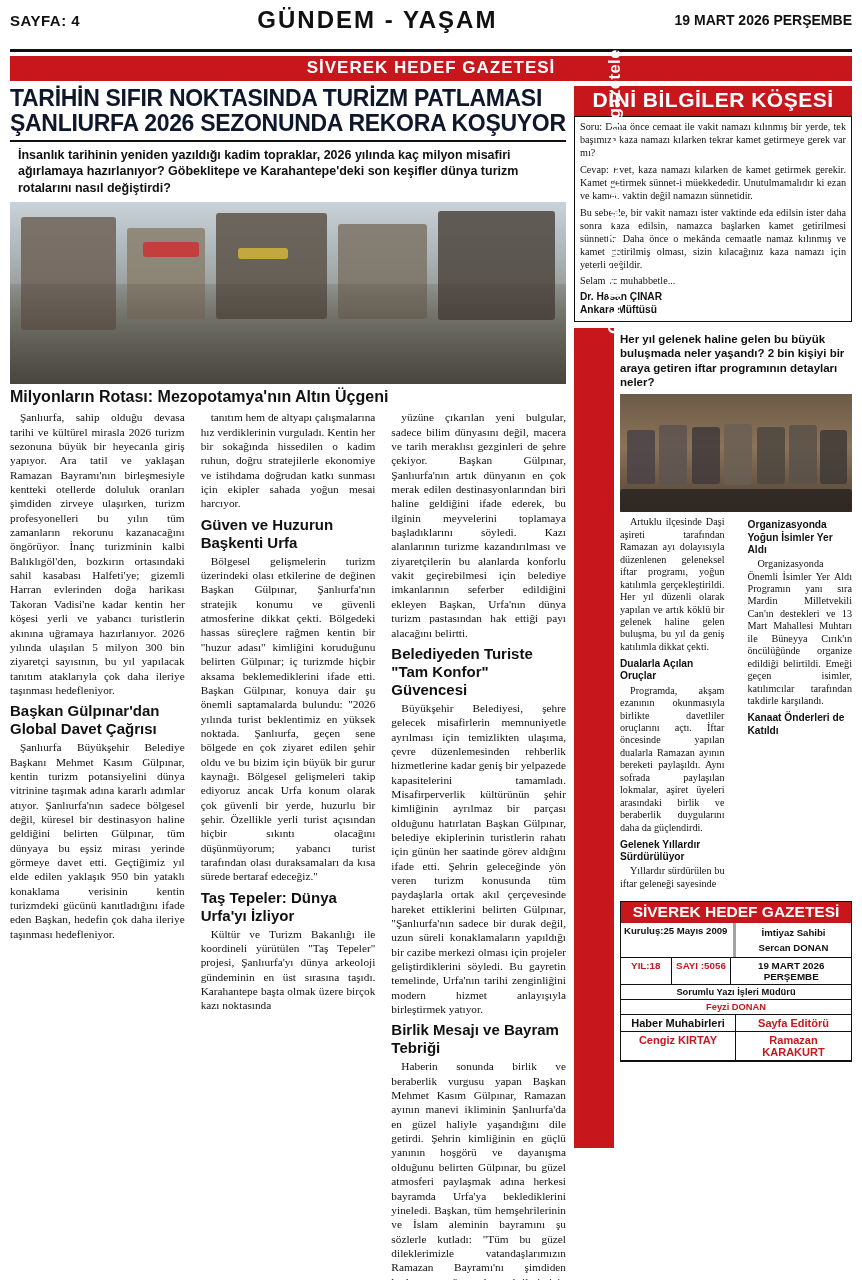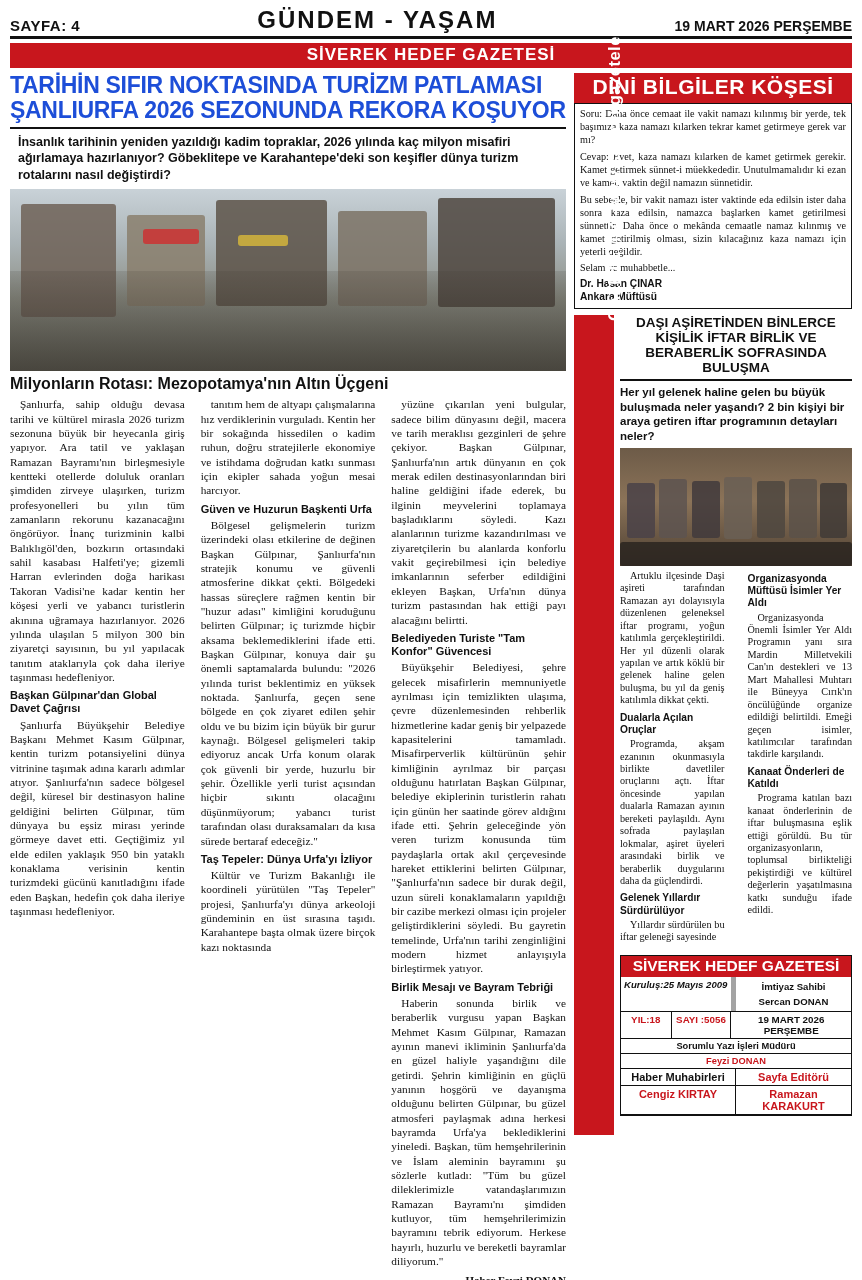--- a/index.html
+++ b/index.html
@@ -7,55 +7,55 @@
   body {
     width: 862px; height: 1280px;
     background: #ffffff;
     font-family: "Liberation Serif", serif;
     color: #111;
     overflow: hidden;
   }
   .page { width:862px; height:1280px; position:relative; padding: 6px 10px; }
 
   
-  .topbar { display:flex; align-items:flex-end; justify-content:space-between;
-            border-bottom: 3px solid #111; padding-bottom:2px; }
+  .topbar { display:flex; align-items:center; justify-content:space-between;
+            border-bottom: 3px solid #111; padding-bottom:15px; }
   .topbar .left { font-family:"Liberation Sans", sans-serif; font-weight:bold; font-size:15px; letter-spacing:.5px;}
   .topbar .center { font-family:"Liberation Sans", sans-serif; font-weight:bold; font-size:24px; letter-spacing:2px; }
   .topbar .right { font-family:"Liberation Sans", sans-serif; font-weight:bold; font-size:14px; }
 
   .redbar { background:#c8161d; color:#fff; text-align:center;
             font-family:"Liberation Sans", sans-serif; font-weight:bold;
             font-size:17px; letter-spacing:1px; margin-top:3px; padding:2px 0 3px;
             border-top:1px solid #fff; }
 
   
   .main { display:flex; gap:8px; margin-top:5px; }
   .col-left { width: 556px; }
   .col-right { width: 278px; }
 
   
   .headline { font-family:"Liberation Sans", sans-serif; font-weight:bold;
-              font-size:23px; line-height:1.08; color:#1d4ed8; letter-spacing:-.3px;
+              font-size:23px; line-height:1.08; color:#0f172a; letter-spacing:-.3px;
               border-bottom:2px solid #111; padding-bottom:4px; }
   .spot { font-family:"Liberation Sans", sans-serif; font-weight:bold; font-size:12.5px;
           line-height:1.32; margin:5px 8px 6px; }
 
   .photo { background:#8a8d86; position:relative; overflow:hidden; }
   .photo .sky { position:absolute; inset:0; background:linear-gradient(180deg,#c9d2d8 0%,#aab3b6 30%,#8e9086 60%,#6f6f64 100%); }
   .photo .blobs { position:absolute; inset:0; }
   .photo .b { position:absolute; border-radius:3px; opacity:.85; }
 
   .cap { font-family:"Liberation Sans", sans-serif; font-weight:bold; font-size:16px; line-height:1.2; margin:3px 0 2px;}
 
   .cols3 { display:flex; gap:16px; margin-top:4px; }
   .cols3 > div { width:180px; }
 
   p.body { font-size:11.3px; line-height:1.27; text-align:justify; margin:0 0 5px; text-indent:10px; }
-  h4.sub { font-family:"Liberation Sans", sans-serif; font-weight:bold; font-size:11px;
+  h4.sub { font-family:"Liberation Sans", sans-serif; font-weight:bold; font-size:15px;
            line-height:1.2; margin:3px 0 2px; }
 
   
   .headline2 { font-family:"Liberation Sans", sans-serif; font-weight:bold; font-size:20.5px;
                line-height:1.1; letter-spacing:-.3px; border-bottom:2px solid #111; padding-bottom:4px; margin-top:4px;}
 
   
   .dini-head { background:#c8161d; color:#fff; font-family:"Liberation Sans", sans-serif;
                font-weight:bold; font-size:21px; text-align:center; padding:2px 0 4px; letter-spacing:.5px;}
   .dini-box { border:1px solid #111; padding:4px 5px; font-size:10.2px; line-height:1.25; text-align:justify; }
@@ -81,21 +81,21 @@
   p.body.sm { font-size:10.2px; line-height:1.22; }
   h4.sub.sm { font-size:10.2px; }
 
   
   .mb { border:1px solid #111; margin-top:6px; }
   .mb .t { background:#c8161d; color:#fff; text-align:center;
            font-family:"Liberation Sans", sans-serif; font-weight:bold; font-size:15.5px; padding:1px 0 2px; }
   .mb .r1 { display:flex; border-bottom:1px solid #111; font-family:"Liberation Sans", sans-serif;
             font-weight:bold; font-size:9.6px; }
   .mb .r1 div { padding:2px 3px; }
-  .mb .r1 .c1 { width:50%; border-right:5px solid #a3a3a3;font-style:italic; }
+  .mb .r1 .c1 { width:50%; border-right:3px solid #a3a3a3; }
   .mb .r1 .c2 { width:50%; }
   .mb .r2 { display:flex; border-bottom:1px solid #111; text-align:center;
             font-family:"Liberation Sans", sans-serif; font-weight:bold; font-size:9.8px; color:#c8161d;}
   .mb .r2 div { padding:2px 2px; }
   .mb .r2 .a { width:22%; border-right:1px solid #111; }
   .mb .r2 .b { width:26%; border-right:1px solid #111; }
   .mb .r2 .c { width:52%; color:#111; }
   .mb .cen { text-align:center; font-family:"Liberation Sans", sans-serif; font-weight:bold;
              font-size:9.3px; padding:2px; border-bottom:1px solid #111;}
   .mb .two { display:flex; border-bottom:1px solid #111; font-family:"Liberation Sans", sans-serif;
@@ -187,21 +187,20 @@
         <div class="sign">Ankara Müftüsü</div>
       </div>
 
       <div class="rowflex">
 
         <div class="vertical-ad" style="height:820px">
           <span>GAZETEMİZİ-www.siverekgazeteleri.com Adresinden Okuyabilirsiniz</span>
         </div>
 
         <div class="rside">
-          <div class="dasi-head">DAŞI AŞİRETİNDEN BİNLERCE KİŞİLİK İFTAR BİRLİK VE BERABERLİK SOFRASINDA BULUŞMA</div>
           <div class="dasi-spot">Her yıl gelenek haline gelen bu büyük buluşmada neler yaşandı? 2 bin kişiyi bir araya getiren iftar programının detayları neler?</div>
 
           <div class="photo ph-indoor" style="width:100%;height:118px;margin-bottom:4px">
             <div class="blobs">
               <div class="b" style="left:3%;top:30%;width:12%;height:46%;background:#4a4248"></div>
               <div class="b" style="left:17%;top:26%;width:12%;height:50%;background:#5d5450"></div>
               <div class="b" style="left:31%;top:28%;width:12%;height:48%;background:#413a3c"></div>
               <div class="b" style="left:45%;top:25%;width:12%;height:52%;background:#6a5f55"></div>
               <div class="b" style="left:59%;top:28%;width:12%;height:48%;background:#4e4640"></div>
               <div class="b" style="left:73%;top:26%;width:12%;height:50%;background:#5a5149"></div>
@@ -212,24 +211,23 @@
 
           <div class="cols2r">
             <div>
               <p class="body sm">Artuklu ilçesinde Daşi aşireti tarafından Ramazan ayı dolayısıyla düzenlenen geleneksel iftar programı, yoğun katılımla gerçekleştirildi. Her yıl düzenli olarak yapılan ve artık köklü bir gelenek haline gelen buluşma, bu yıl da geniş katılımla dikkat çekti.</p>
               <h4 class="sub sm">Dualarla Açılan Oruçlar</h4>
               <p class="body sm">Programda, akşam ezanının okunmasıyla birlikte davetliler oruçlarını açtı. İftar öncesinde yapılan dualarla Ramazan ayının bereketi paylaşıldı. Aynı sofrada paylaşılan lokmalar, aşiret üyeleri arasındaki birlik ve beraberlik duygularını daha da güçlendirdi.</p>
               <h4 class="sub sm">Gelenek Yıllardır Sürdürülüyor</h4>
               <p class="body sm">Yıllardır sürdürülen bu iftar geleneği sayesinde</p>
             </div>
             <div>
-              <h4 class="sub sm">Organizasyonda Müftüsü İsimler Yer Aldı</h4>
+              <h4 class="sub sm">Organizasyonda Yoğun İsimler Yer Aldı</h4>
               <p class="body sm">Organizasyonda Önemli İsimler Yer Aldı Programın yanı sıra Mardin Milletvekili Can'ın destekleri ve 13 Mart Mahallesi Muhtarı ile Büneyya Cırık'ın öncülüğünde organize edildiği belirtildi. Emeği geçen isimler, katılımcılar tarafından takdirle karşılandı.</p>
               <h4 class="sub sm">Kanaat Önderleri de Katıldı</h4>
-              <p class="body sm">Programa katılan bazı kanaat önderlerinin de iftar buluşmasına eşlik ettiği görüldü. Bu tür organizasyonların, toplumsal birlikteliği pekiştirdiği ve kültürel değerlerin yaşatılmasına katkı sunduğu ifade edildi.</p>
             </div>
           </div>
 
           <div class="mb">
             <div class="t">SİVEREK HEDEF GAZETESİ</div>
             <div class="r1">
               <div class="c1">Kuruluş:25 Mayıs 2009</div>
               <div class="c2" style="text-align:center">
                 <div>İmtiyaz Sahibi</div>
                 <div>Sercan DONAN</div>

